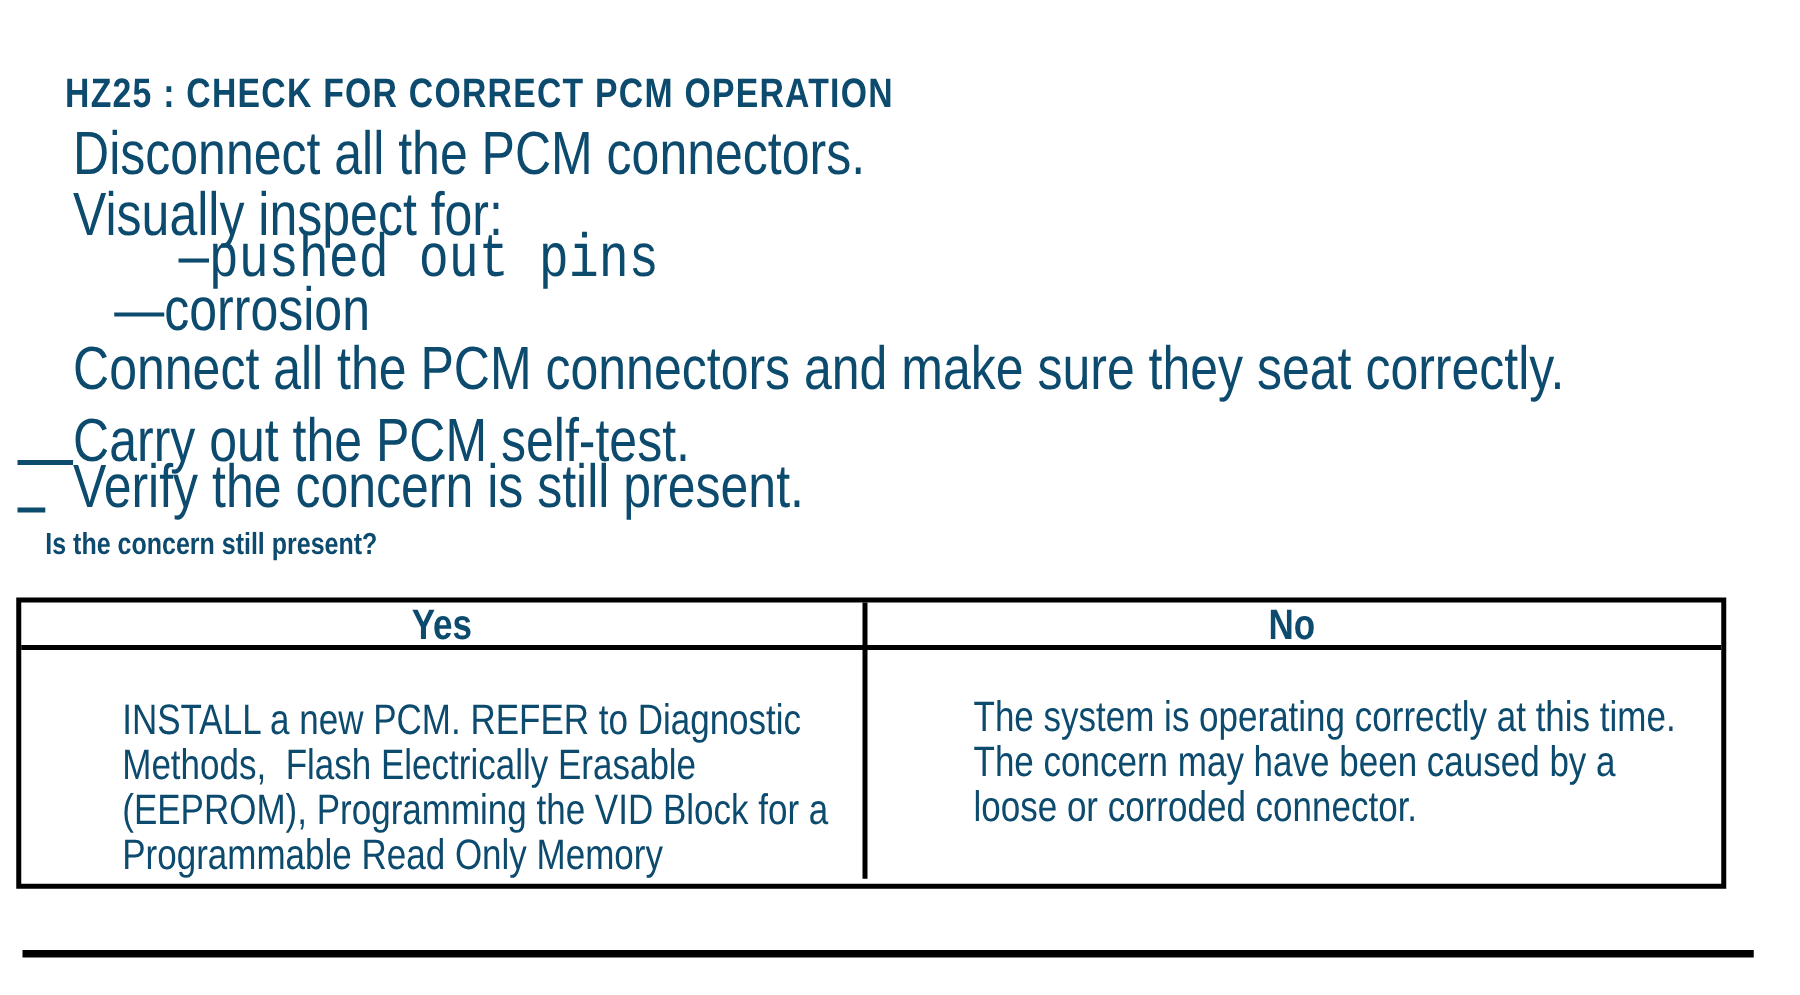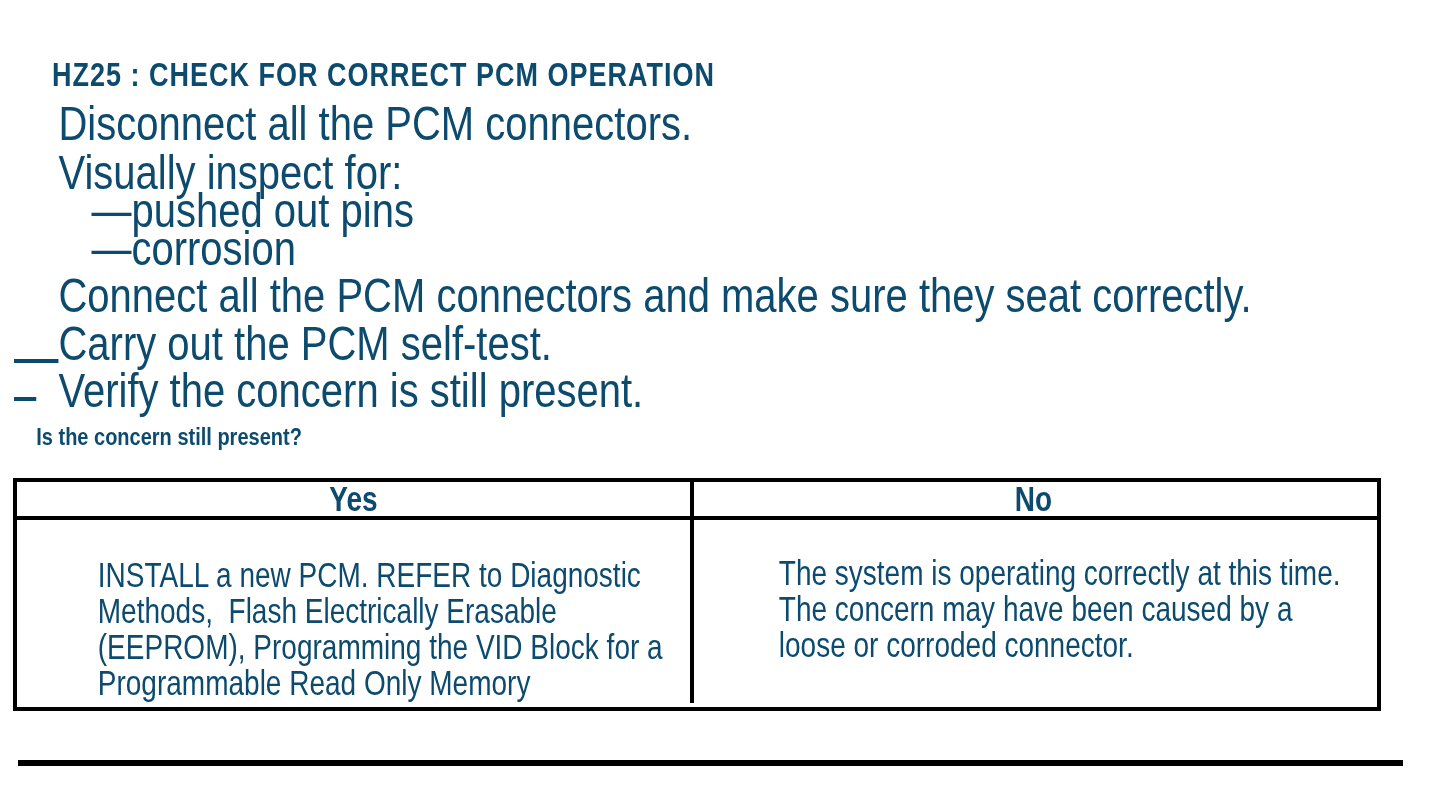--- a/index.html
+++ b/index.html
@@ -111,33 +111,33 @@
   </div>
 
   <div class="line" style="left:14px; top:66px;">
     <span>Disconnect all the PCM connectors.</span>
   </div>
 
   <div class="line" style="left:14px; top:115px;">
     <span>Visually inspect for:</span>
   </div>
 
-  <div class="line" style="left:47px; top:153px;">
+  <div class="line" style="left:47px; top:153px;font-family:Liberation Mono, monospace;">
     <span>—pushed out pins</span>
   </div>
 
   <div class="line" style="left:47px; top:191px;">
     <span>—corrosion</span>
   </div>
 
   <div class="line" style="left:14px; top:238px;">
     <span>Connect all the PCM connectors and make sure they seat correctly.</span>
   </div>
 
-  <div class="line" style="left:14px; top:286px;text-decoration:underline;">
+  <div class="line" style="left:14px; top:296px;text-decoration:underline;">
     <span>Carry out the PCM self-test.</span>
   </div>
 
   <div class="line" style="left:14px; top:333px;">
     <span>Verify the concern is still present.</span>
   </div>
 
   <div class="line question-line" style="left:14px; top:379px;">
     <span>Is the concern still present?</span>
   </div>

